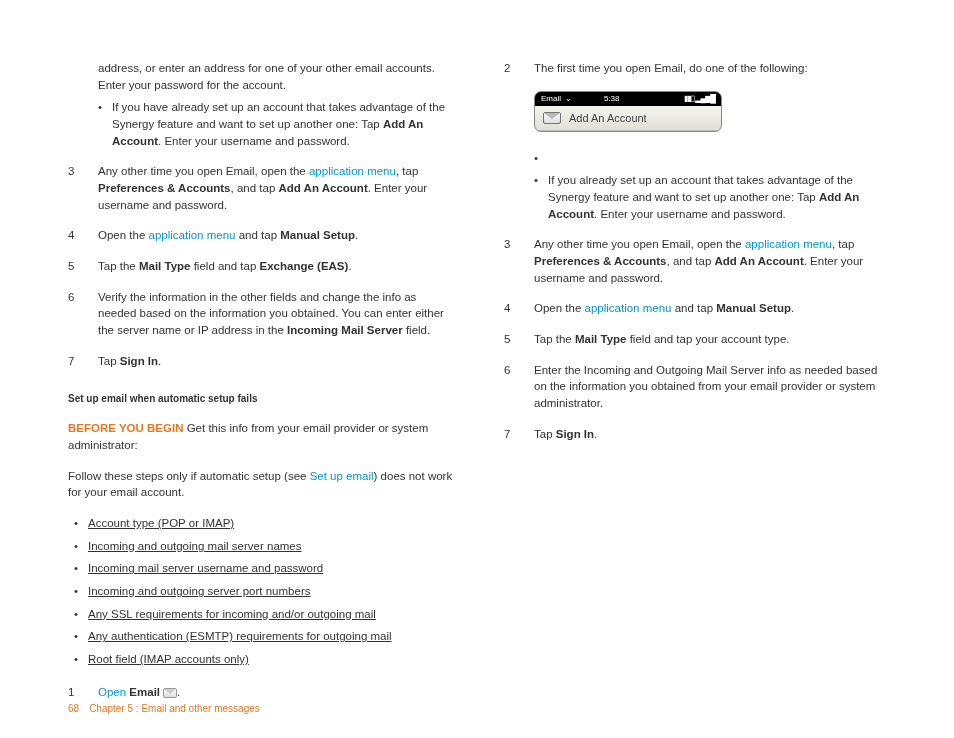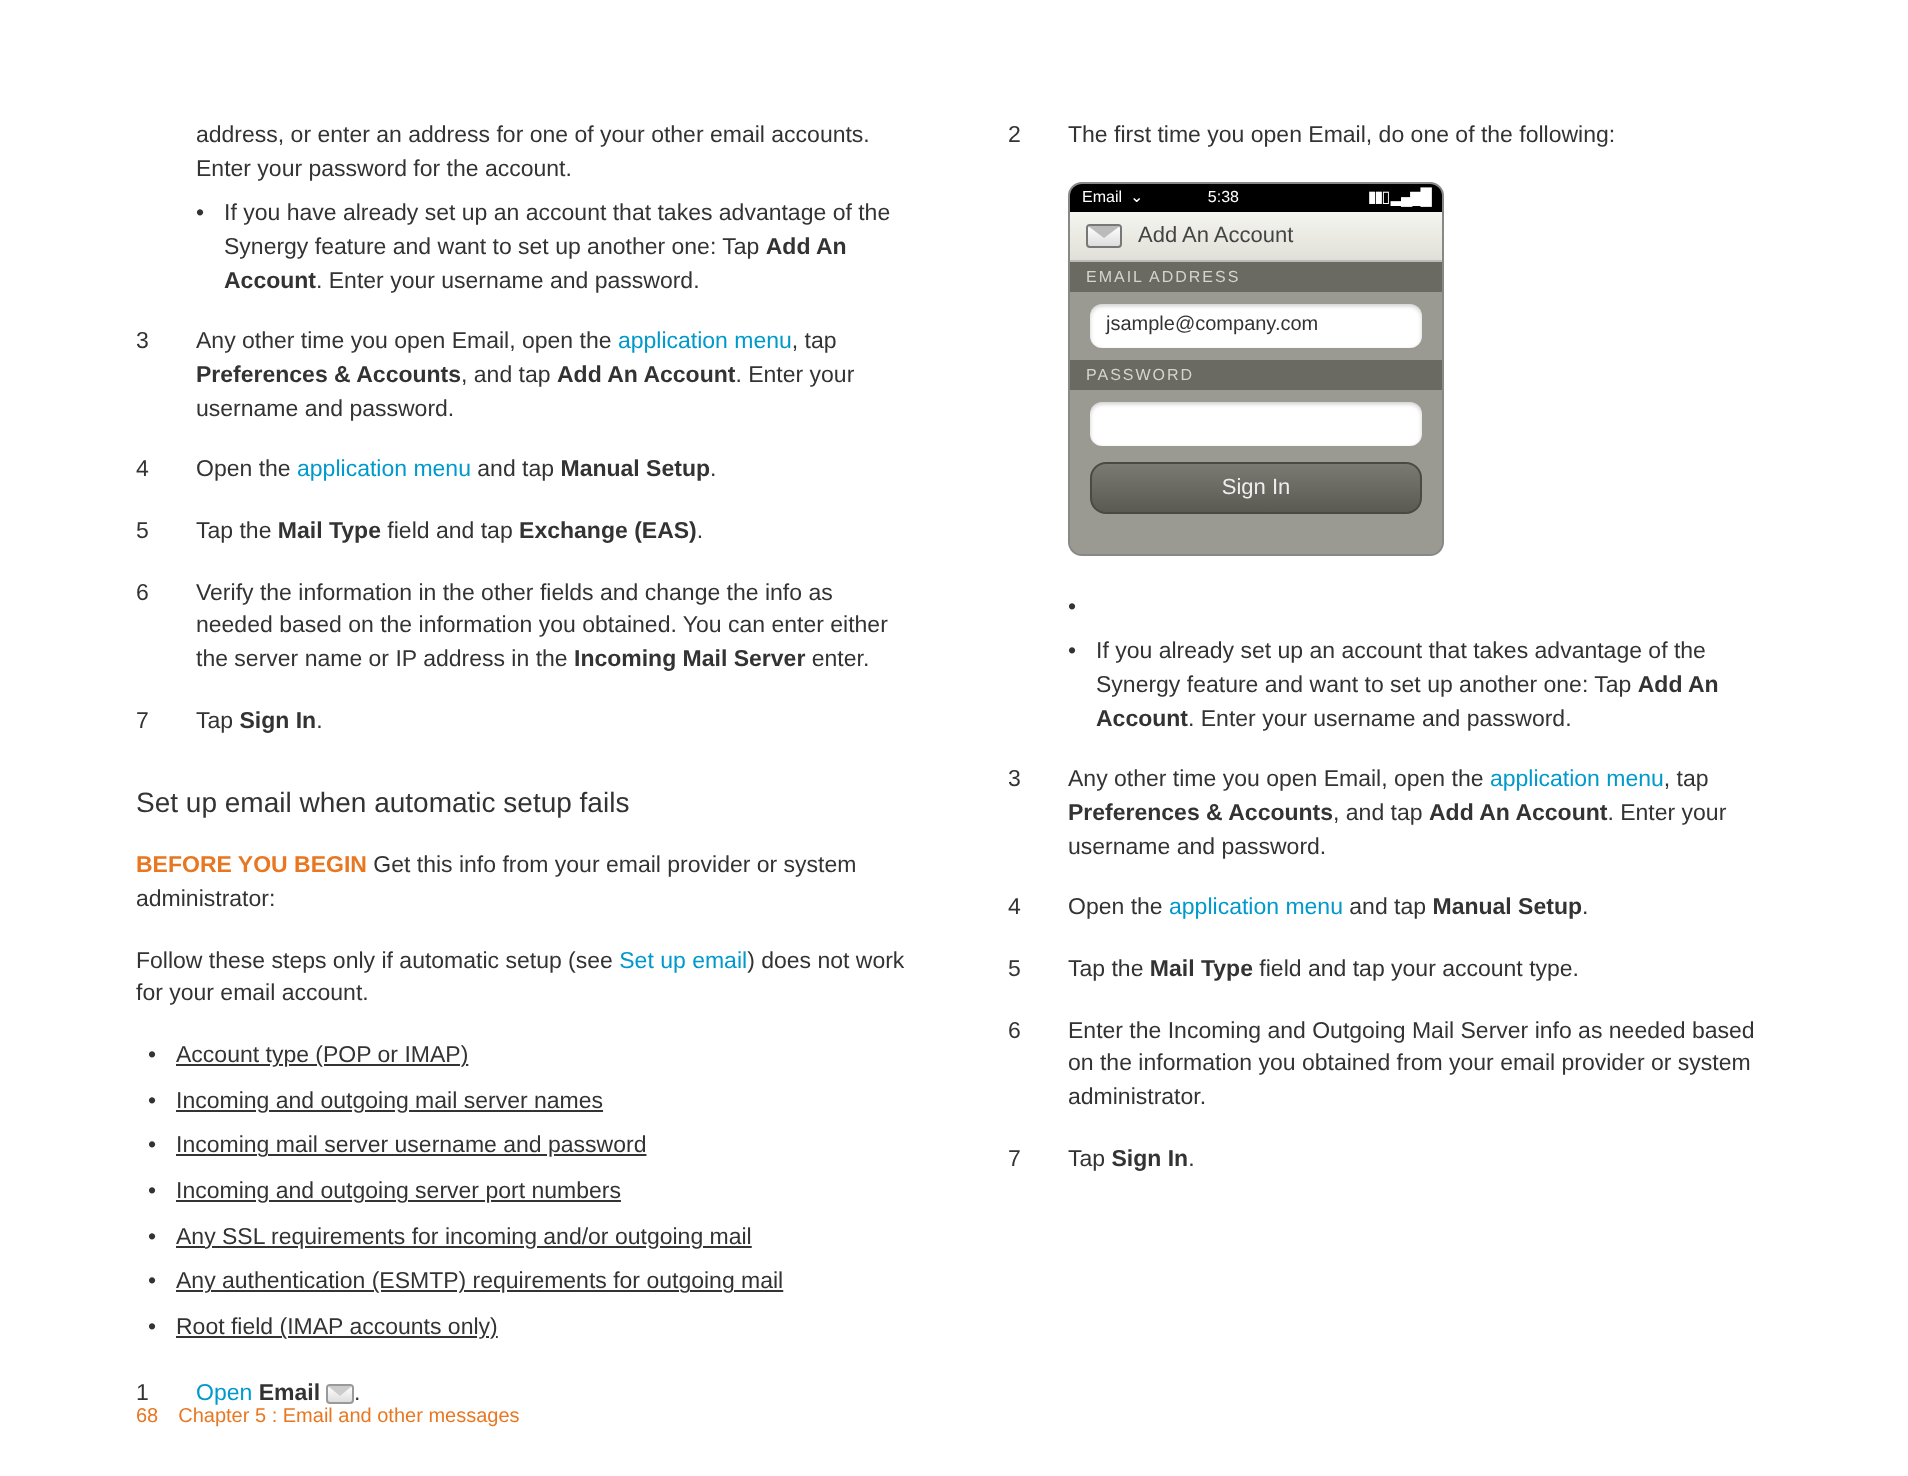--- a/index.html
+++ b/index.html
@@ -23,22 +23,22 @@
   .numrow .n { width: 30px; flex-shrink: 0; }
   .numrow .t { flex: 1; }
   .bulletrow { display: flex; margin-bottom: 6px; line-height: 1.45; padding-left: 30px; }
   .bulletrow .b { width: 14px; flex-shrink: 0; }
   .bulletrow .t { flex: 1; text-decoration: underline; }
   .contbullet { display: flex; margin-bottom: 6px; line-height: 1.45; padding-left: 30px; }
   .contbullet .b { width: 14px; flex-shrink: 0; }
   .contbullet .t { flex: 1; }
   .plain { padding-left: 30px; margin-bottom: 6px; line-height: 1.45; }
   h2 {
-    font-size: 14px;
-    font-weight: 400;
+    font-size: 10px;
+    font-weight: 700;
     color: #333;
     margin: 24px 0 16px 0;
   }
   p.para { line-height: 1.45; margin-bottom: 14px; }
   .link { color: #0099cc; }
   .orange { color: #e87722; font-weight: 700; }
   b { font-weight: 700; color:#333; }
   .footer {
     position: absolute;
     bottom: 24px;
@@ -157,21 +157,21 @@
       <div class="t"><span>Open the </span><span class="link">application menu</span><span> and tap </span><b>Manual Setup</b><span>.</span></div>
     </div>
 
     <div class="numrow">
       <div class="n">5</div>
       <div class="t"><span>Tap the </span><b>Mail Type</b><span> field and tap </span><b>Exchange (EAS)</b><span>.</span></div>
     </div>
 
     <div class="numrow">
       <div class="n">6</div>
-      <div class="t"><span>Verify the information in the other fields and change the info as needed based on the information you obtained. You can enter either the server name or IP address in the </span><b>Incoming Mail Server</b><span> enter.</span></div>
+      <div class="t"><span>Verify the information in the other fields and change the info as needed based on the information you obtained. You can enter either the server name or IP address in the </span><b>Incoming Mail Server</b><span> field.</span></div>
     </div>
 
     <div class="numrow">
       <div class="n">7</div>
       <div class="t"><span>Tap </span><b>Sign In</b><span>.</span></div>
     </div>
 
     <h2>Set up email when automatic setup fails</h2>
 
     <p class="para">
@@ -231,27 +231,20 @@
       <div class="ph-status">
         <span>Email</span>
         <span style="margin-left:4px;">⌄</span>
         <span class="time">5:38</span>
         <span class="sig">▮▮▯ ▂▄▆█</span>
       </div>
       <div class="ph-header">
         <span class="env"></span>
         <span class="ht">Add An Account</span>
       </div>
-      <div class="ph-body">
-        <div class="ph-label">EMAIL ADDRESS</div>
-        <div class="ph-input">jsample@company.com</div>
-        <div class="ph-label">PASSWORD</div>
-        <div class="ph-input"></div>
-        <div class="ph-btn">Sign In</div>
-      </div>
     </div>
 
     <div class="contbullet">
       <div class="b">•</div>
     </div>
     <div class="contbullet">
       <div class="b">•</div>
       <div class="t"><span>If you already set up an account that takes advantage of the Synergy feature and want to set up another one: Tap </span><b>Add An Account</b><span>. Enter your username and password.</span></div>
     </div>
 

